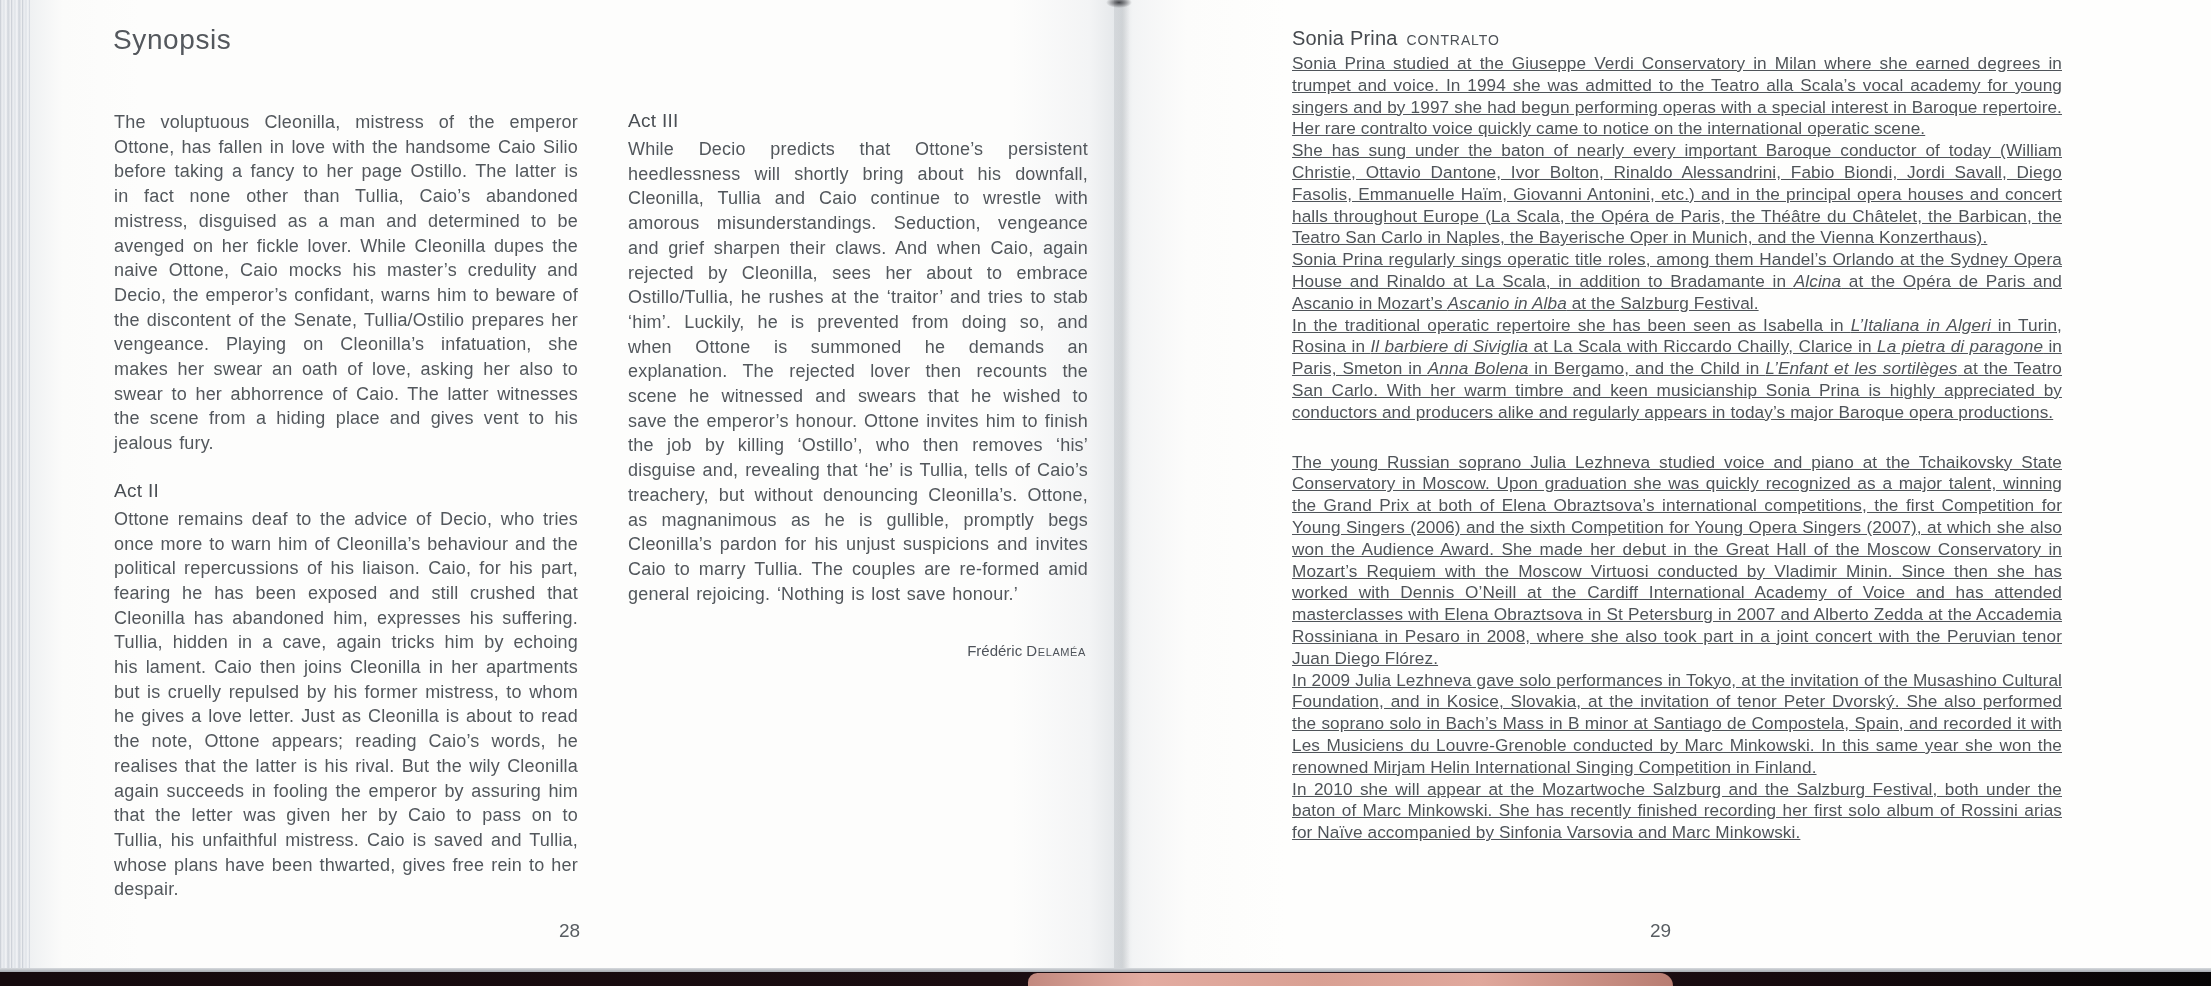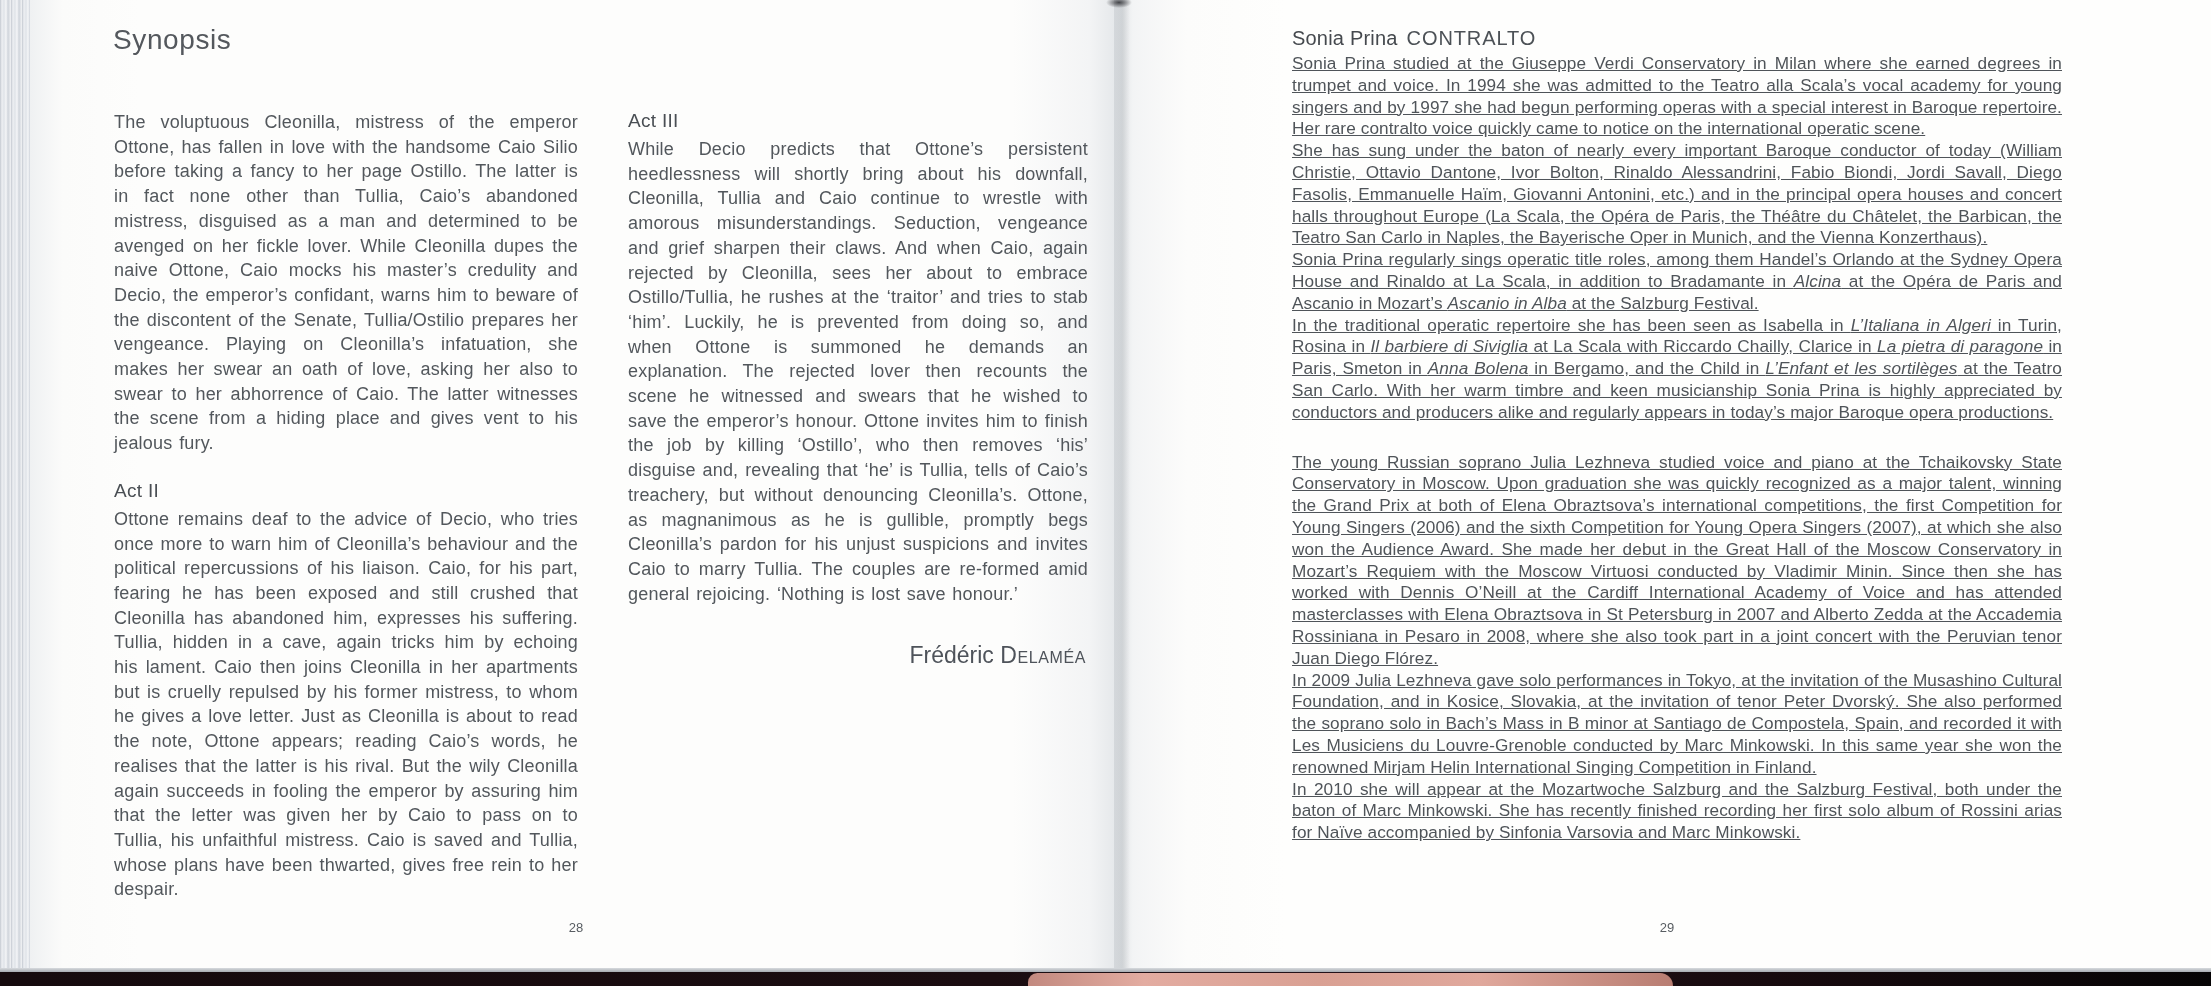--- a/index.html
+++ b/index.html
@@ -56,35 +56,35 @@
   .col-2{left:628px;width:460px;}
   .act-heading{
     font-size:19px;color:#4a4f54;margin:0 0 5px 0;font-weight:400;letter-spacing:0.3px;
   }
   .act-body{
     font-size:18px;line-height:24.7px;color:#52575c;
     text-align:justify;text-align-last:left;margin:0 0 24px 0;
     word-spacing:1.5px;letter-spacing:0.2px;
   }
   .signature{
-    margin-top:36px;text-align:right;font-size:23px;color:#4e535a;padding-right:2px;
+    margin-top:36px;text-align:right;font-size:15px;color:#4e535a;padding-right:2px;
   }
   .signature .surname{font-variant:small-caps;letter-spacing:0.6px;}
   .bios{position:absolute;left:1292px;top:27px;width:770px;}
   .bio + .bio{margin-top:28px;}
   .bio-header{margin:0 0 3px 0;}
   .bio-name{font-size:20px;color:#45494e;font-weight:400;letter-spacing:0.2px;margin-top:24px;}
-  .bio-voice{font-size:20px;color:#4c5156;letter-spacing:0.9px;margin-left:9px;}
+  .bio-voice{font-size:14px;color:#4c5156;letter-spacing:0.9px;margin-left:9px;}
   .bio-para{
     font-size:17.2px;line-height:21.8px;color:#4f5459;
     text-align:justify;text-align-last:left;margin:0;letter-spacing:0.1px;text-decoration:underline;
   }
   .page-number{
-    position:absolute;top:920px;width:34px;text-align:center;
-    font-size:13px;color:#585d62;
+    position:absolute;top:920px;width:34px;
+    font-size:19px;color:#585d62;
   }
   .page-number.n28{left:559px;}
   .page-number.n29{left:1650px;}
 </style>
 </head>
 <body>
 
 <div class="page-edges"></div>
 <div class="left-page"></div>
 <div class="right-page"></div>

